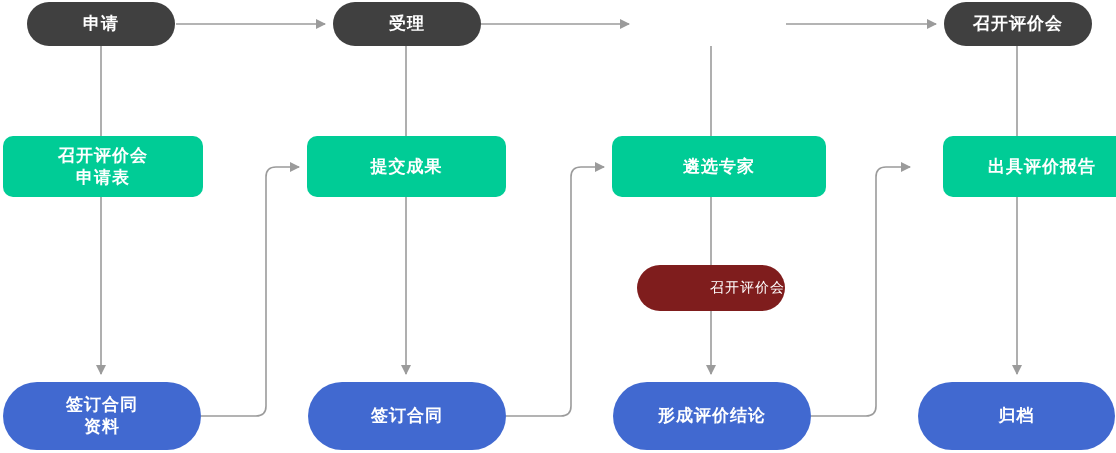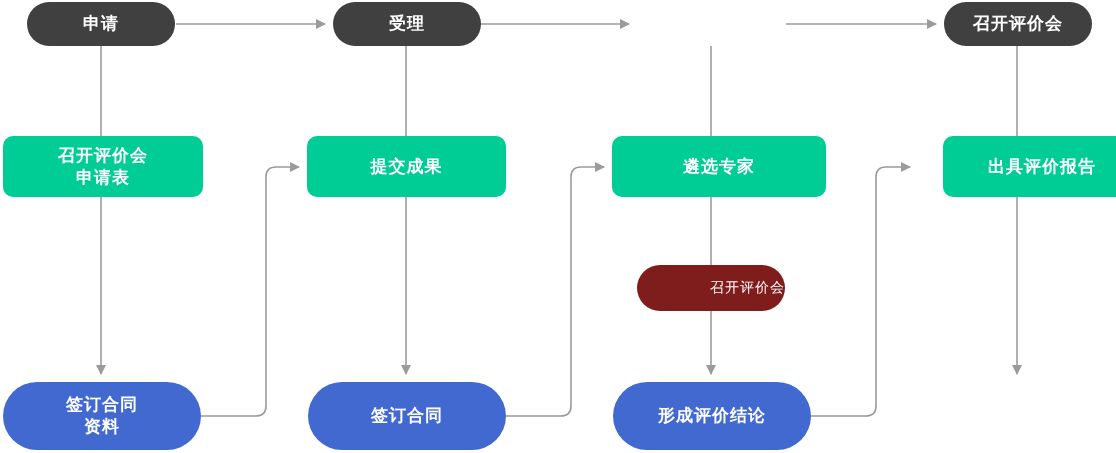--- a/index.html
+++ b/index.html
@@ -128,14 +128,17 @@
   <div class="node n-output" style="left:3px;top:382px;width:198px;height:68px;">
     <span>签订合同
 资料</span>
   </div>
   <div class="node n-output" style="left:308px;top:382px;width:198px;height:68px;">
     <span>签订合同</span>
   </div>
   <div class="node n-output" style="left:613px;top:382px;width:198px;height:68px;">
     <span>形成评价结论</span>
   </div>
+  <div class="node n-output" style="left:918px;top:382px;width:197px;height:68px;">
+    <span>归档</span>
+  </div>
 
 </div>
 
 </body></html>

